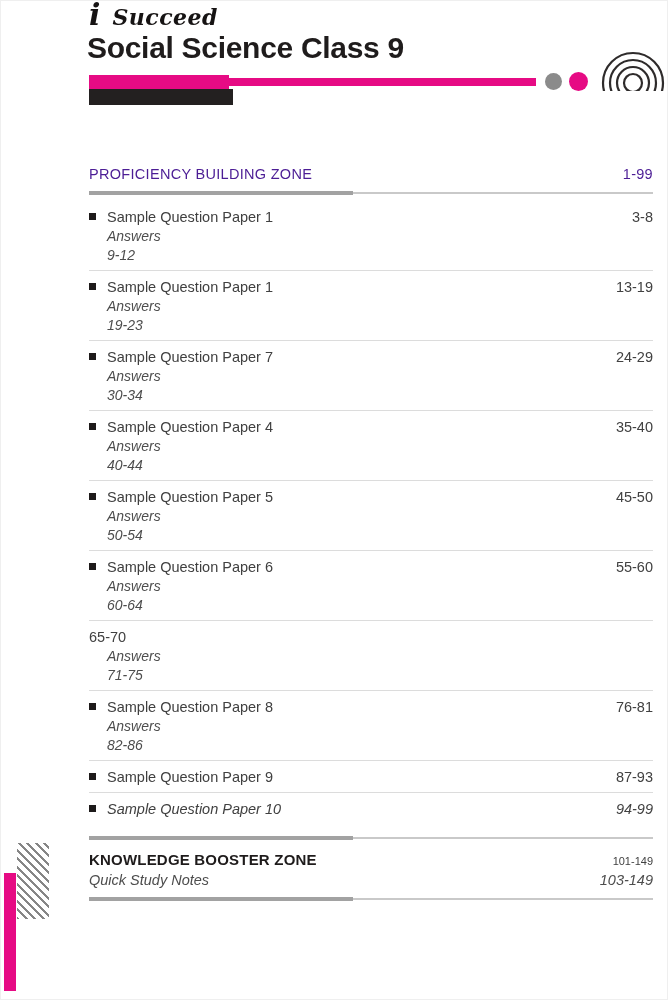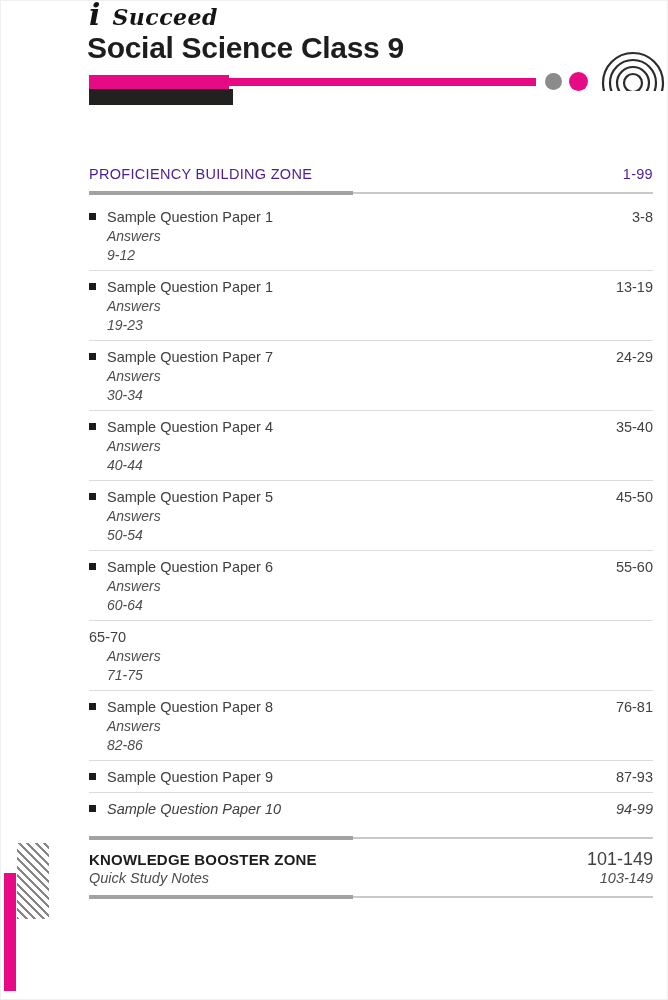--- a/index.html
+++ b/index.html
@@ -37,21 +37,21 @@
   .row{display:flex;justify-content:space-between;align-items:baseline;line-height:19px;}
   .title-cell{display:flex;align-items:baseline;color:#404040;font-size:14.5px;}
   .bullet{width:7px;height:7px;background:#1d1a1a;margin-right:11px;flex:0 0 auto;
     position:relative;top:-1px;align-self:center;}
   .pages{color:#414141;font-size:14.5px;}
   .answers-row{margin-left:18px;margin-top:0;flex-direction:column;}
   .answers-label,.answers-pages{font-style:italic;color:#4d4d4d;font-size:14px;}
   .booster{margin-top:10px;}
   .booster .head{display:flex;justify-content:space-between;align-items:baseline;line-height:19px;}
   .booster-title{font-weight:700;color:#1e1b1b;font-size:15px;letter-spacing:0.2px;}
-  .booster-pages{color:#414141;font-size:18px;margin-left:20px;}
+  .booster-pages{color:#414141;font-size:11px;margin-left:20px;}
   .booster .sub{display:flex;justify-content:space-between;align-items:baseline;line-height:19px;gap:30px;}
   .booster-sub,.booster-sub-pages{font-style:italic;color:#4d4d4d;font-size:14.5px;}
   
   .hatch{position:absolute;left:16px;top:842px;width:32px;height:76px;
     background:repeating-linear-gradient(45deg,#868686 0 2px,#ffffff 2px 6px);}
   .pink-column{position:absolute;left:3px;top:872px;width:12px;height:118px;background:#e60b84;}
 </style>
 </head>
 <body>
 

